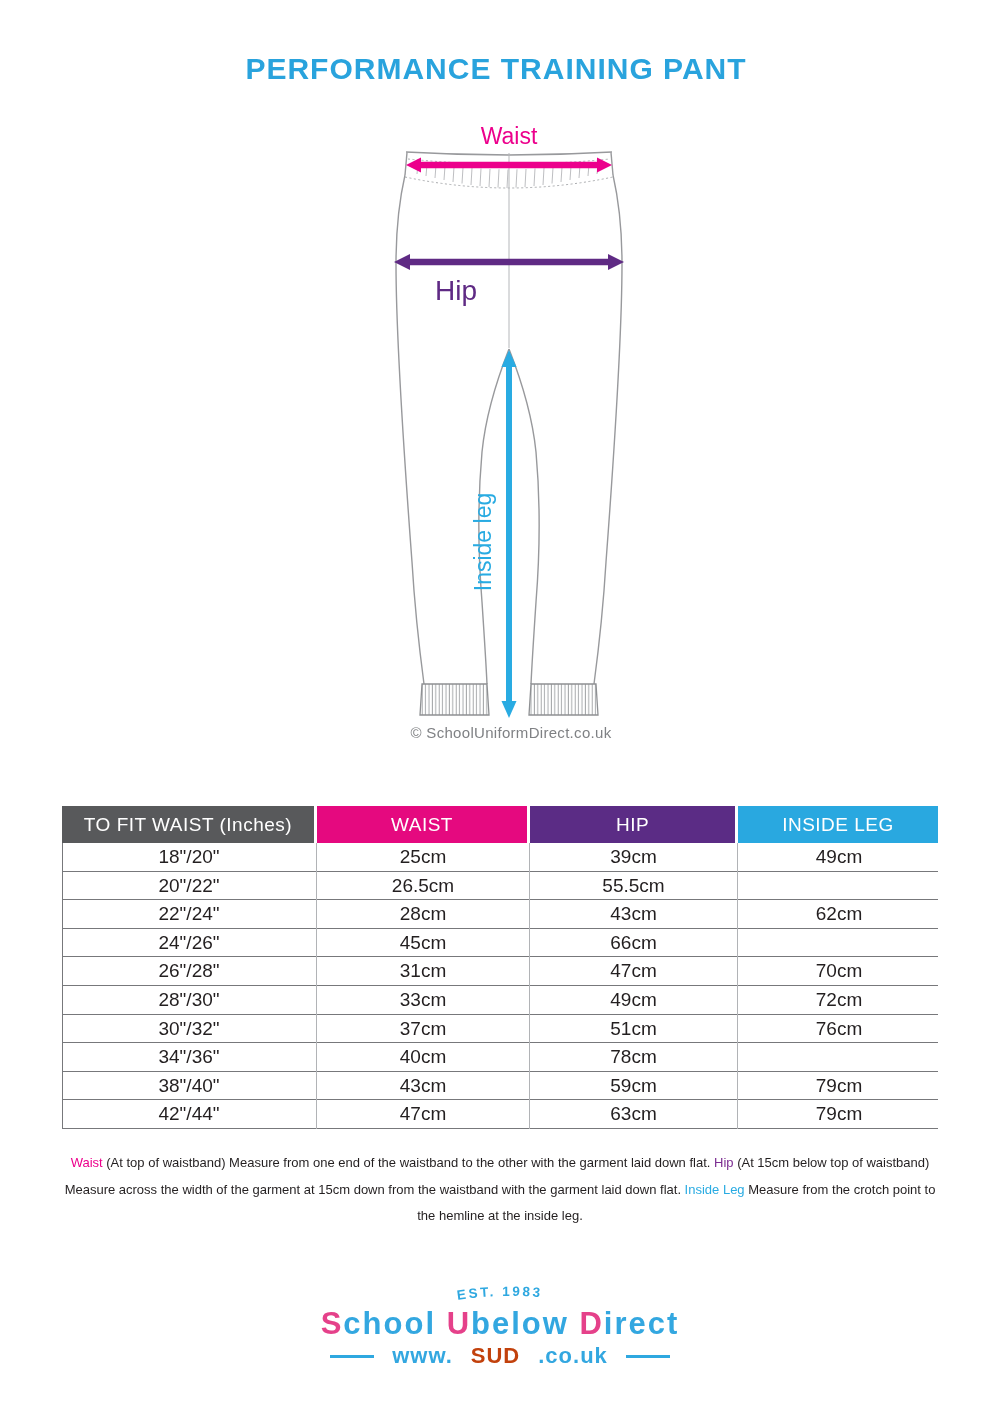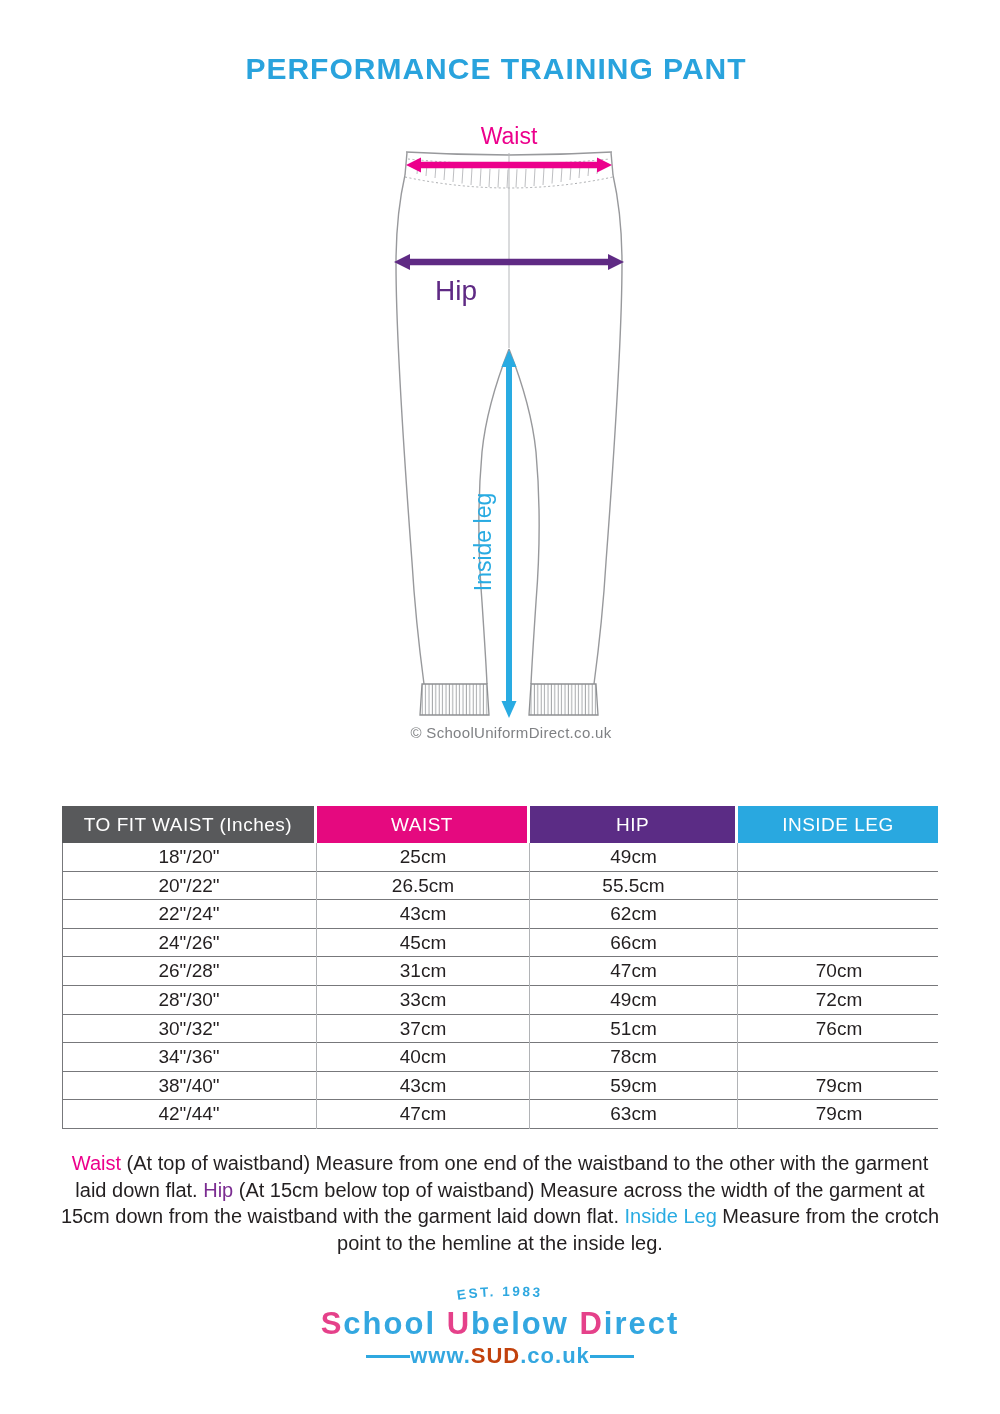--- a/index.html
+++ b/index.html
@@ -29,32 +29,32 @@
     height:27.6px;line-height:27.6px;border-bottom:1px solid #77787B;
   }
   .trow .tcell{text-align:center;font-size:19px;}
   .vline{position:absolute;top:0;bottom:0;width:1px;background:#B1B3B6;}
   .vline.v1{left:253px;}
   .vline.v2{left:466px;}
   .vline.v3{left:674px;}
   
   .notes{
     position:absolute;top:1150px;left:60px;width:880px;text-align:center;
-    font-size:20px;line-height:26.5px;color:#231F20;
+    font-size:13px;line-height:26.5px;color:#231F20;
   }
   .c-pink{color:#EC008C;}
   .c-purple{color:#7B2C91;}
   .c-cyan{color:#29ABE2;}
   
   .footer{position:absolute;top:1280px;left:0;width:1000px;text-align:center;}
   .est-arc{display:block;margin:0 auto;}
   .brand{font-size:31px;font-weight:bold;letter-spacing:2px;margin-top:-4px;}
   .brand .blue{color:#33A7E0;text-align:center;}
   .brand .pink{color:#E5418A;}
-  .url-row{display:flex;align-items:center;justify-content:center;margin-top:3px;}
+  .url-row{display:flex;align-items:center;justify-content:center;margin-top:3px;gap:18px;}
   .url-row .dash{width:44px;height:3px;background:#2FA8E0;}
   .url-row .seg{font-size:22px;font-weight:bold;letter-spacing:1px;line-height:22px;}
   .url-row .blue{color:#33A7E0;}
   .url-row .pink{color:#c2410c;}
 </style>
 </head>
 <body>
 
 <div class="page-title">PERFORMANCE TRAINING PANT</div>
 
@@ -128,29 +128,31 @@
     <div class="hcell h-cyan">INSIDE LEG</div>
   </div>
   <div class="tbody">
     <div class="vline v1"></div>
     <div class="vline v2"></div>
     <div class="vline v3"></div>
 
     <div class="trow">
       <div class="tcell">18"/20"</div>
       <div class="tcell">25cm</div>
+      <div class="tcell">39cm</div>
       <div class="tcell">49cm</div>
     </div>
     <div class="trow">
       <div class="tcell">20"/22"</div>
       <div class="tcell">26.5cm</div>
       <div class="tcell">55.5cm</div>
     </div>
     <div class="trow">
       <div class="tcell">22"/24"</div>
+      <div class="tcell">28cm</div>
       <div class="tcell">43cm</div>
       <div class="tcell">62cm</div>
     </div>
     <div class="trow">
       <div class="tcell">24"/26"</div>
       <div class="tcell">45cm</div>
       <div class="tcell">66cm</div>
     </div>
     <div class="trow">
       <div class="tcell">26"/28"</div>

